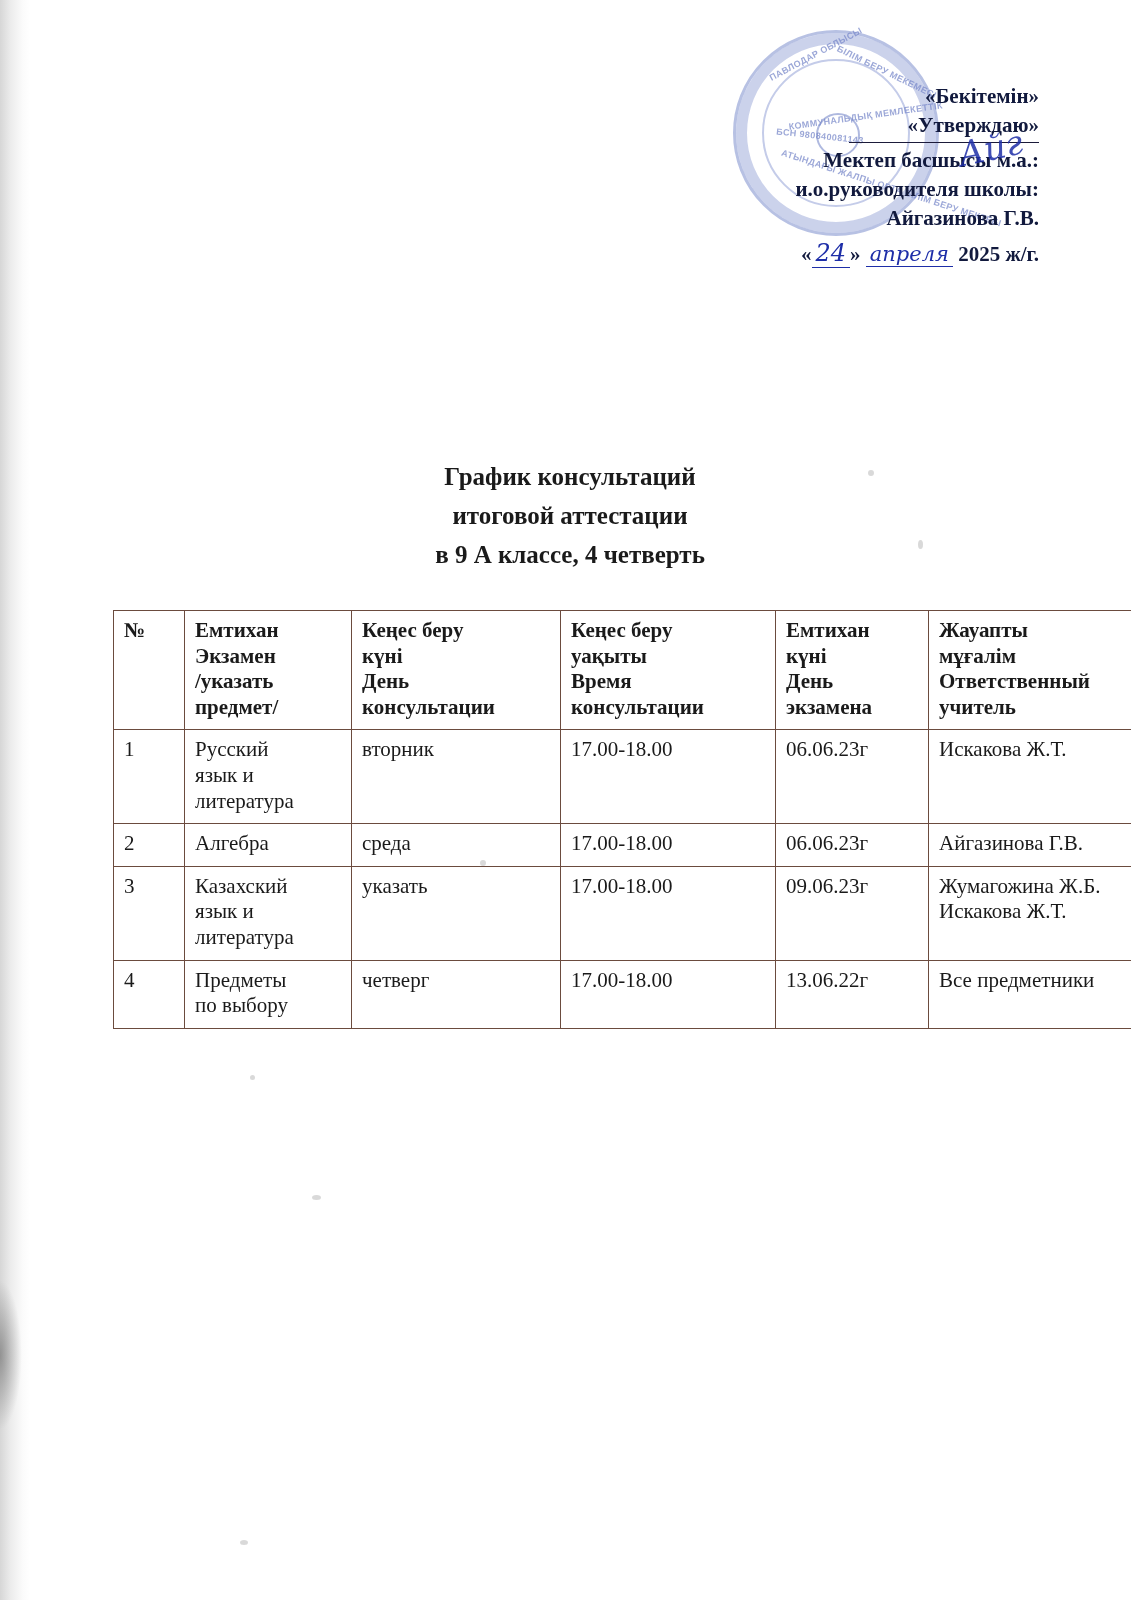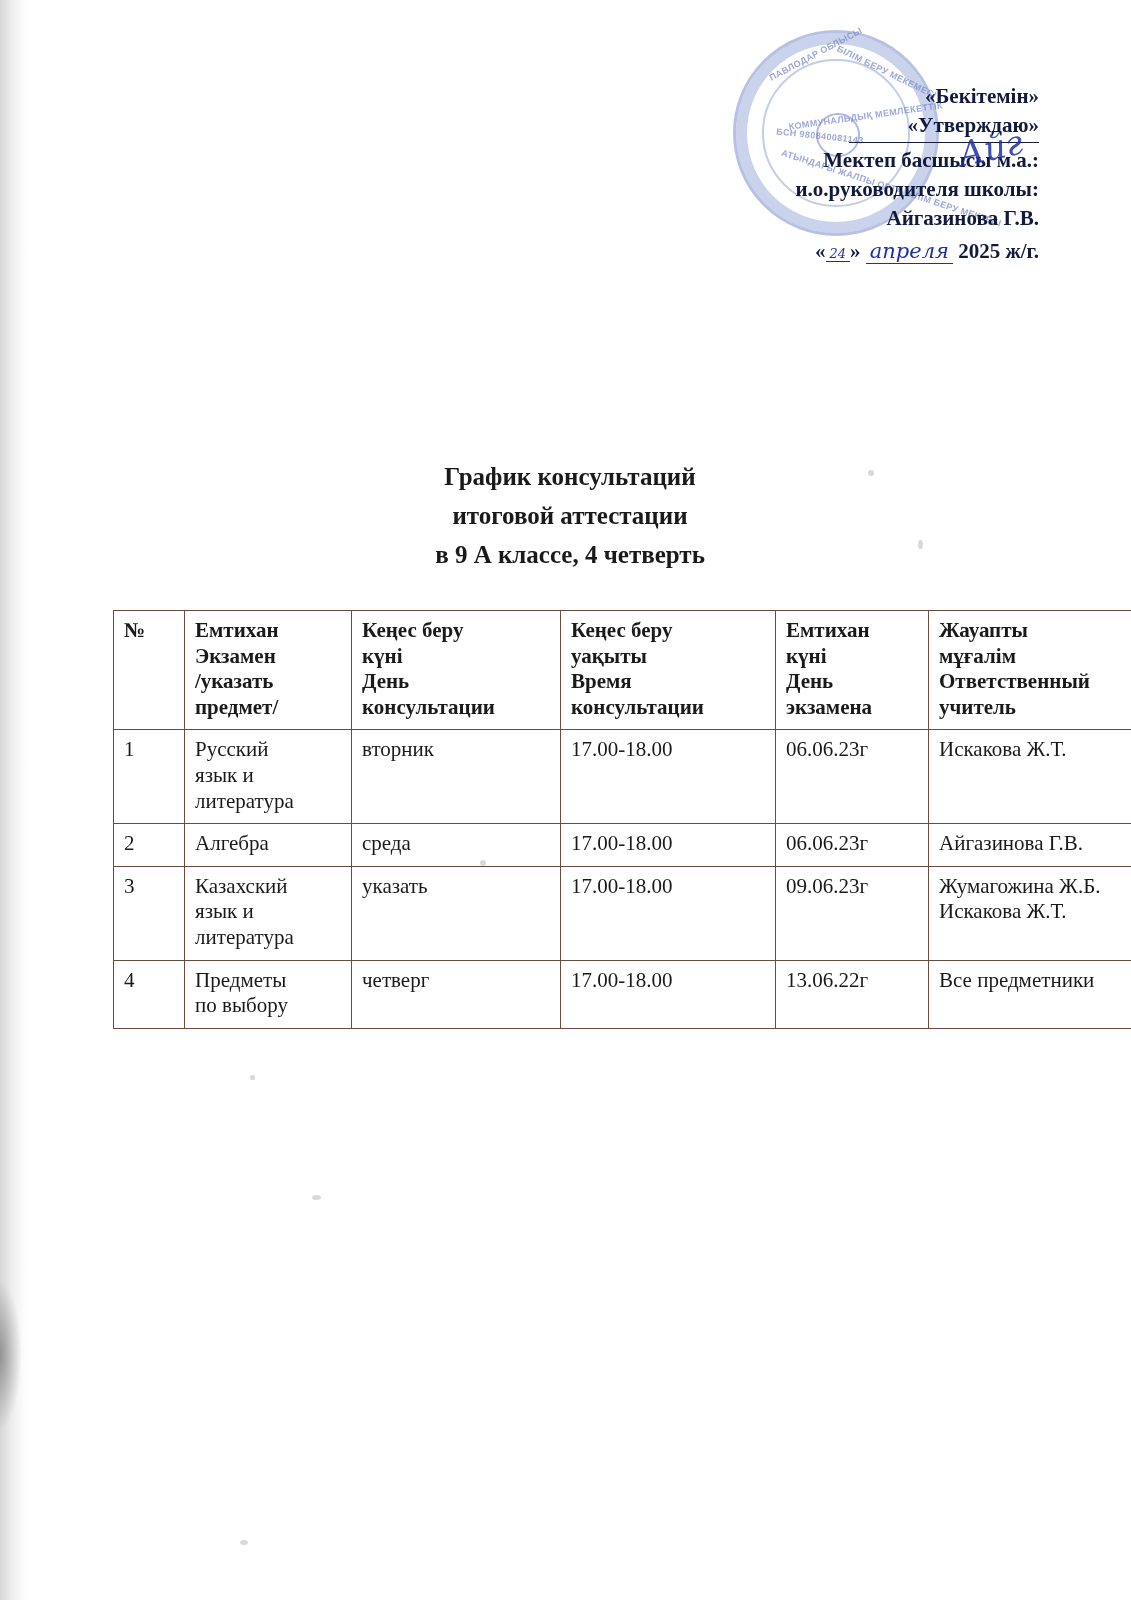--- a/index.html
+++ b/index.html
@@ -70,21 +70,21 @@
     font-size: 21px;
   }
   .hand {
     font-family: "DejaVu Serif", serif;
     font-style: italic;
     font-weight: normal;
     color: #1e2ea8;
     border-bottom: 1.2px solid #1e2ea8;
     padding: 0 4px;
   }
-  .hand.small { font-size: 13px; }
+  .hand.small { font-size: 24px; }
 
   
   .stamp {
     position: absolute;
     top: 30px;
     right: 192px;
     width: 200px;
     height: 200px;
     border-radius: 50%;
     border: 3px solid rgba(45,72,175,.55);

